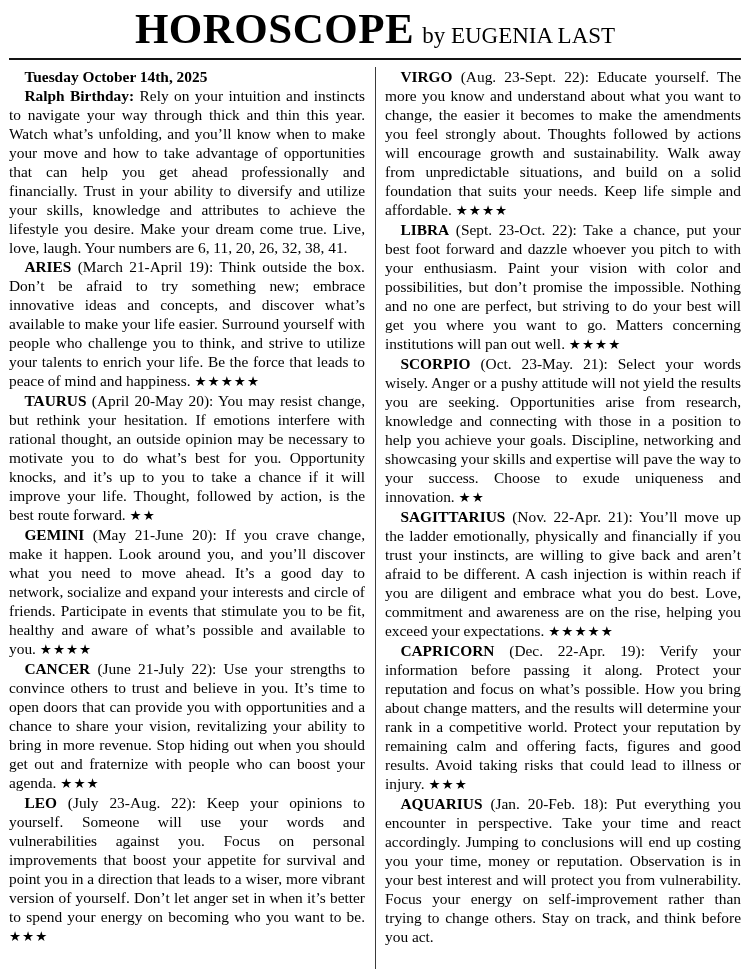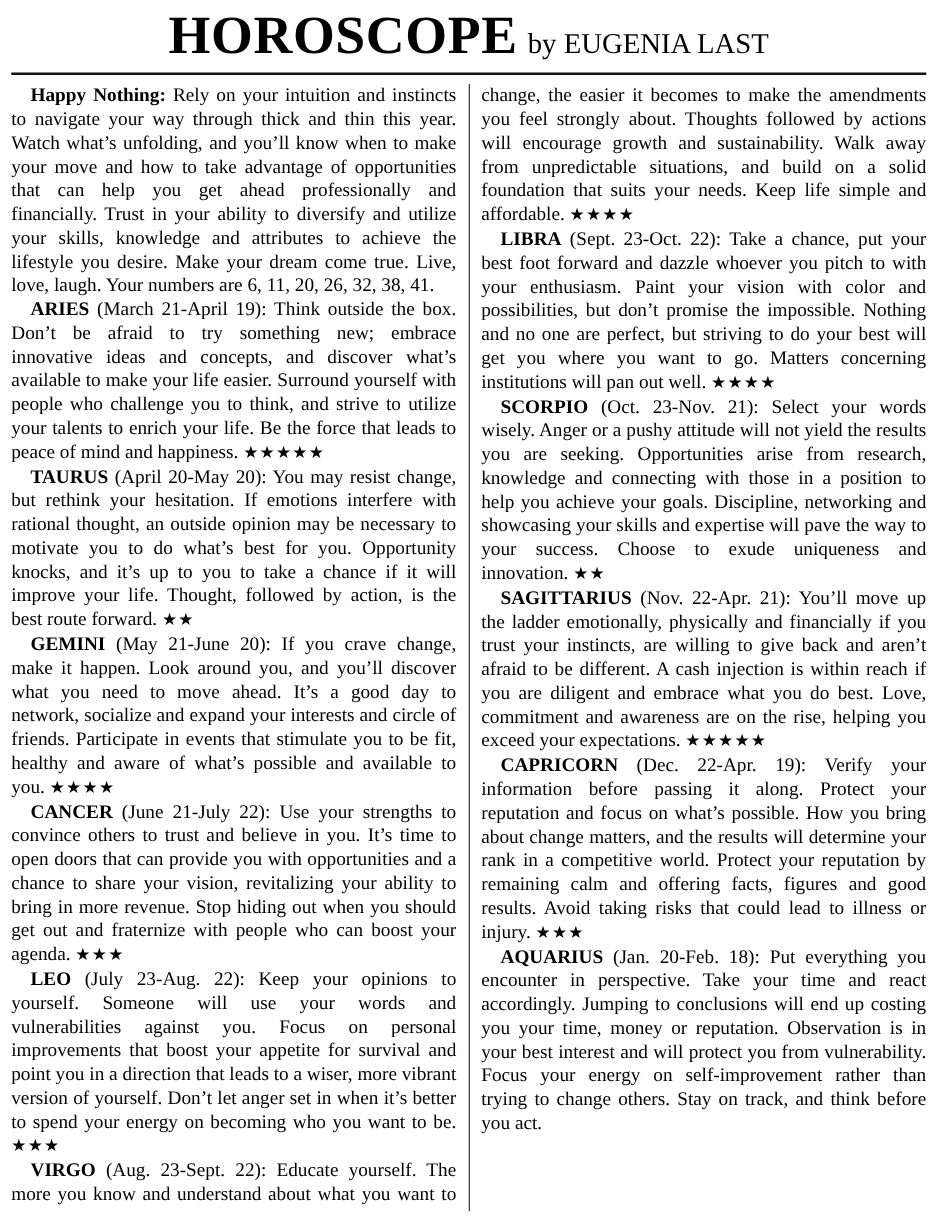--- a/index.html
+++ b/index.html
@@ -39,23 +39,24 @@
 <div class="page">
 
   <div class="masthead">
     <span class="title">HOROSCOPE</span><span class="byline">by EUGENIA LAST</span>
   </div>
 
   <div class="rule"></div>
 
   <div class="columns">
 
+    <p class="date-line">Tuesday October 14th, 2025</p>
 
 
-    <p><b class="lead-label">Happy Nothing:</b>
+    <p><b class="lead-label">Ralph Birthday:</b>
       <span>Rely on your intuition and instincts to navigate your way through thick and thin this year. Watch what’s unfolding, and you’ll know when to make your move and how to take advantage of opportunities that can help you get ahead professionally and financially. Trust in your ability to diversify and utilize your skills, knowledge and attributes to achieve the lifestyle you desire. Make your dream come true. Live, love, laugh. Your numbers are 6, 11, 20, 26, 32, 38, 41.</span></p>
 
     <p><b class="sign-name">ARIES</b>
       <span>(March 21-April 19):</span>
       <span>Think outside the box. Don’t be afraid to try something new; embrace innovative ideas and concepts, and discover what’s available to make your life easier. Surround yourself with people who challenge you to think, and strive to utilize your talents to enrich your life. Be the force that leads to peace of mind and happiness.</span>
       <span class="stars">★★★★★</span></p>
 
     <p><b class="sign-name">TAURUS</b>
       <span>(April 20-May 20):</span>
       <span>You may resist change, but rethink your hesitation. If emotions interfere with rational thought, an outside opinion may be necessary to motivate you to do what’s best for you. Opportunity knocks, and it’s up to you to take a chance if it will improve your life. Thought, followed by action, is the best route forward.</span>
@@ -80,21 +81,21 @@
       <span>(Aug. 23-Sept. 22):</span>
       <span>Educate yourself. The more you know and understand about what you want to change, the easier it becomes to make the amendments you feel strongly about. Thoughts followed by actions will encourage growth and sustainability. Walk away from unpredictable situations, and build on a solid foundation that suits your needs. Keep life simple and affordable.</span>
       <span class="stars">★★★★</span></p>
 
     <p><b class="sign-name">LIBRA</b>
       <span>(Sept. 23-Oct. 22):</span>
       <span>Take a chance, put your best foot forward and dazzle whoever you pitch to with your enthusiasm. Paint your vision with color and possibilities, but don’t promise the impossible. Nothing and no one are perfect, but striving to do your best will get you where you want to go. Matters concerning institutions will pan out well.</span>
       <span class="stars">★★★★</span></p>
 
     <p><b class="sign-name">SCORPIO</b>
-      <span>(Oct. 23-Nov. 21):</span>
+      <span>(Oct. 23-May. 21):</span>
       <span>Select your words wisely. Anger or a pushy attitude will not yield the results you are seeking. Opportunities arise from research, knowledge and connecting with those in a position to help you achieve your goals. Discipline, networking and showcasing your skills and expertise will pave the way to your success. Choose to exude uniqueness and innovation.</span>
       <span class="stars">★★</span></p>
 
     <p><b class="sign-name">SAGITTARIUS</b>
       <span>(Nov. 22-Apr. 21):</span>
       <span>You’ll move up the ladder emotionally, physically and financially if you trust your instincts, are willing to give back and aren’t afraid to be different. A cash injection is within reach if you are diligent and embrace what you do best. Love, commitment and awareness are on the rise, helping you exceed your expectations.</span>
       <span class="stars">★★★★★</span></p>
 
     <p><b class="sign-name">CAPRICORN</b>
       <span>(Dec. 22-Apr. 19):</span>

